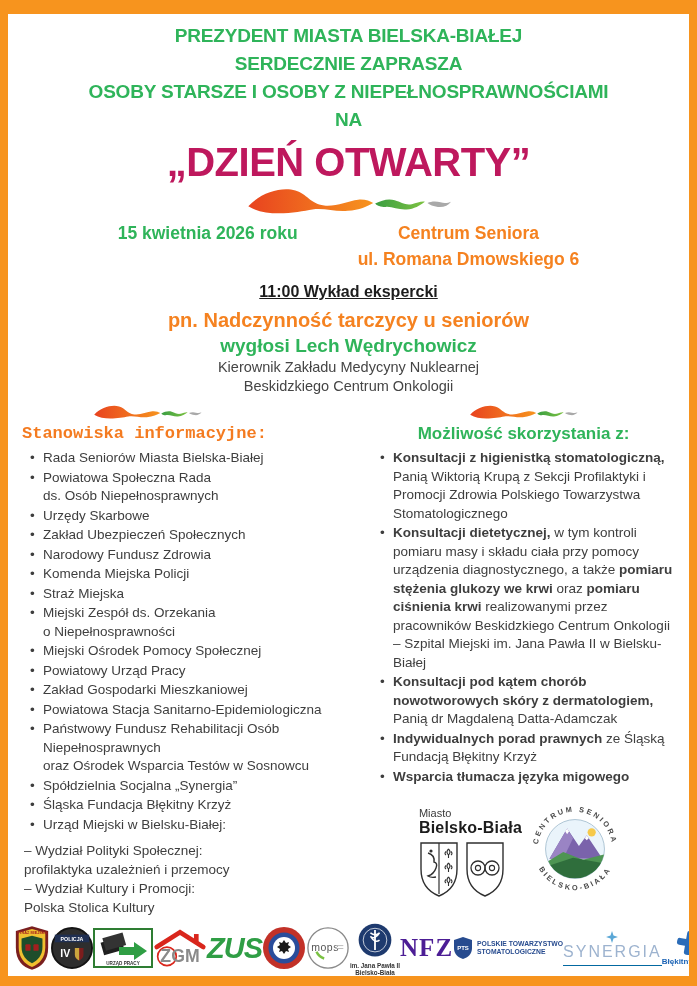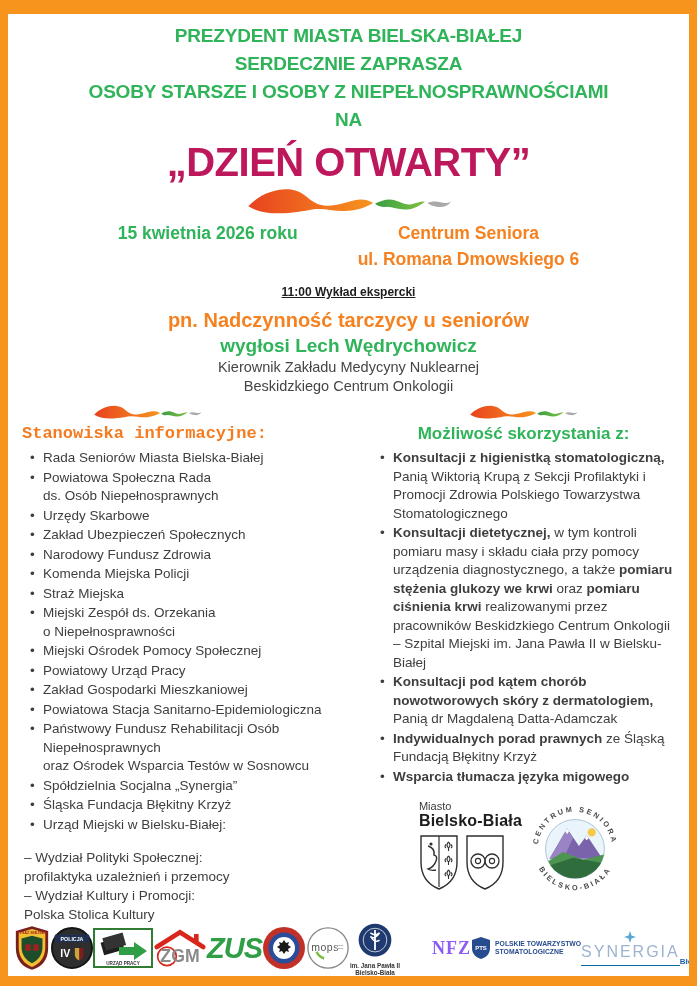--- a/index.html
+++ b/index.html
@@ -12,52 +12,52 @@
   .hline{color:#2FB45A;font-weight:bold;font-size:19px;line-height:28px;letter-spacing:-0.2px;}
   .title{color:#be185d;font-size:40px;line-height:44px;font-weight:bold;margin:6px 0 0;letter-spacing:-0.5px;}
   .ribbon-big{display:block;margin:0 auto;width:310px;height:34px;}
   
   .event-row{display:flex;justify-content:center;gap:60px;margin-top:2px;text-align:center;
     font-weight:bold;font-size:17.5px;line-height:26px;}
   .green-text{color:#2FB45A;}
   .orange-text{color:#F58220;}
   
   .lecture{text-align:center;margin-top:8px;}
-  .lec-title{font-size:12px;line-height:24px;font-weight:bold;color:#1d1d1d;text-decoration:underline;}
+  .lec-title{font-size:16px;line-height:24px;font-weight:bold;color:#1d1d1d;text-decoration:underline;}
   .lec-topic{font-size:20px;line-height:26px;font-weight:bold;color:#F58220;margin-top:3px;}
   .lec-speaker{font-size:19px;line-height:24px;font-weight:bold;color:#2FB45A;margin-top:1px;}
   .lec-role{font-size:14.5px;line-height:19px;color:#454545;}
   
   .columns{display:flex;padding:0 14px;margin-top:4px;}
   .col-left{width:344px;flex-shrink:0;}
   .col-right{flex:1;padding-left:6px;}
   .ribbon-small{display:block;width:135px;height:18px;margin:3px 0 1px 58px;}
   .ribbon-small.right{margin:3px auto 1px;}
   .col-head{font-size:17px;line-height:22px;font-weight:bold;margin:2px 0 4px;}
   .col-head.orange-head{color:#F47B20;text-align:left;font-family:Liberation Mono, monospace;}
   .col-head.green-head{color:#2FB45A;text-align:center;}
   .list{margin:0;padding:0 0 0 8px;list-style:none;font-size:13.5px;line-height:18.5px;color:#3E3E3E;}
   .list li{position:relative;padding-left:13px;margin-bottom:1px;}
   .list li::before{content:"\2022";position:absolute;left:0;top:0;color:#3E3E3E;}
   .pre{white-space:pre-line;}
   .b{font-weight:bold;}
-  .dash-list{font-size:13.5px;line-height:18.5px;color:#3E3E3E;margin-top:15px;padding-left:2px;}
+  .dash-list{font-size:13.5px;line-height:18.5px;color:#3E3E3E;margin-top:8px;padding-left:2px;}
   .dash-item{white-space:pre-line;margin-bottom:1px;}
   
-  .logo-row{display:flex;justify-content:center;align-items:flex-start;margin-top:14px;}
+  .logo-row{display:flex;justify-content:center;align-items:center;margin-top:14px;}
   .city-logo .city-small{font-size:11px;line-height:12px;color:#3a3a3a;}
   .city-logo .city-name{font-size:16px;line-height:18px;font-weight:bold;color:#1c1c1c;letter-spacing:0.2px;}
   .city-logo svg{display:block;margin-top:4px;}
   .senior-logo{margin-top:-4px;}
   
   .strip{position:absolute;left:0;right:0;bottom:2px;height:52px;display:flex;
     align-items:center;justify-content:space-between;padding:0 5px;}
   .cell{flex-shrink:0;display:flex;flex-direction:column;align-items:center;justify-content:center;}
   .zus-text{font-size:29px;font-weight:bold;font-style:italic;color:#2F9E45;letter-spacing:-1px;}
-  .nfz-text{font-family:"Liberation Serif",serif;font-size:18px;font-weight:bold;color:#8b5cf6;letter-spacing:1px;margin-left:32px;}
+  .nfz-text{font-family:"Liberation Serif",serif;font-size:25px;font-weight:bold;color:#4c1d95;letter-spacing:1px;}
   .pts{flex-direction:row;gap:4px;align-items:center;}
   .pts-text{font-size:6.8px;line-height:8px;font-weight:bold;color:#274b8f;white-space:pre-line;}
   .syn .syn-text{font-size:16px;color:#9db3cf;letter-spacing:2px;border-bottom:1px solid #0369a1;padding-bottom:4px;}
   .bk .bk-text{font-size:8px;font-weight:bold;color:#1b63b5;margin-top:1px;}
   .bco-caption{font-size:6.3px;line-height:7px;font-weight:bold;color:#333;text-align:center;white-space:pre-line;margin-top:1px;}
 </style>
 </head>
 <body>
 
 <svg width="0" height="0" style="position:absolute" aria-hidden="true">

